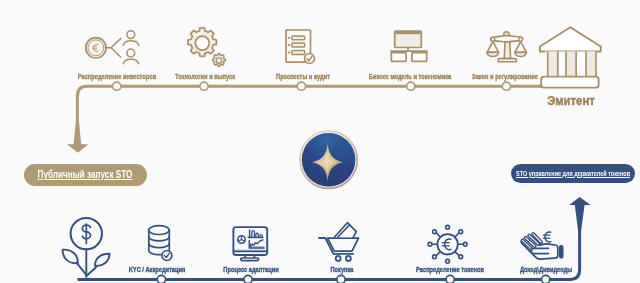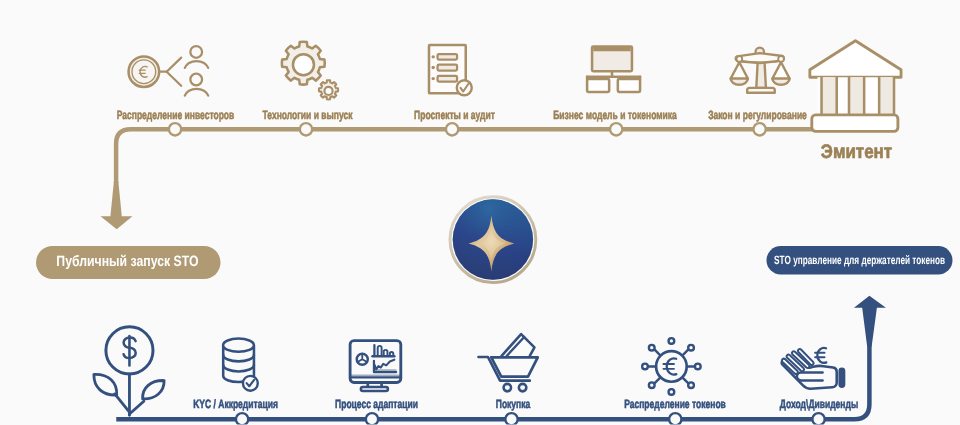--- a/index.html
+++ b/index.html
@@ -10,21 +10,21 @@
   svg{display:block;}
   .layer{position:absolute;left:0;top:0;width:640px;height:283px;}
   .lbl{position:absolute;font-weight:700;white-space:nowrap;line-height:8px;
        font-size:8px;transform:translateX(-50%) scaleX(0.71);transform-origin:center center;
        text-align:center;-webkit-text-stroke:0.35px currentColor;}
   .gold-lbl{color:#9c8055;}
   .blue-lbl{color:#34507e;}
   .actor{position:absolute;font-weight:700;white-space:nowrap;line-height:1;
          transform-origin:center center;-webkit-text-stroke:0.45px currentColor;}
   .pill{position:absolute;border-radius:999px;display:flex;align-items:center;justify-content:center;
-        color:#ffffff;font-weight:700;white-space:nowrap;line-height:1;}
+        color:#ffffff;font-weight:700;white-space:nowrap;line-height:1;text-decoration:underline;}
   .pill span{display:inline-block;transform-origin:center center;}
 </style>
 </head>
 <body>
 
 <div id="stage">
 
 <svg class="layer" width="640" height="283" viewBox="0 0 640 283">
   <defs>
     <linearGradient id="logoGrad" x1="0.62" y1="0" x2="0.28" y2="1">

